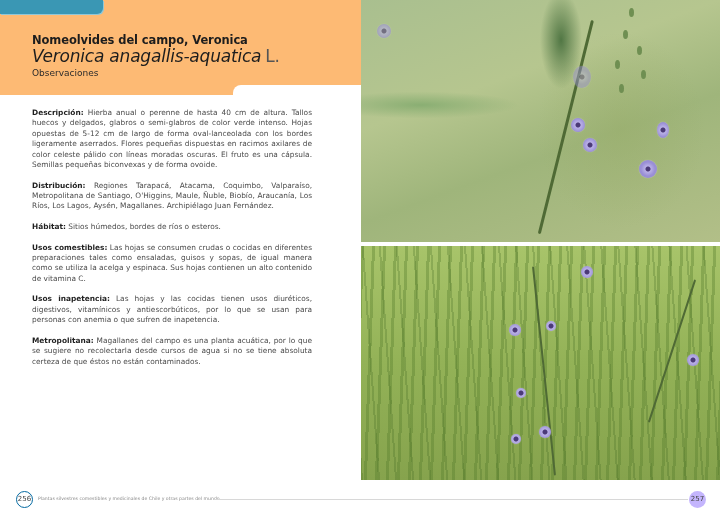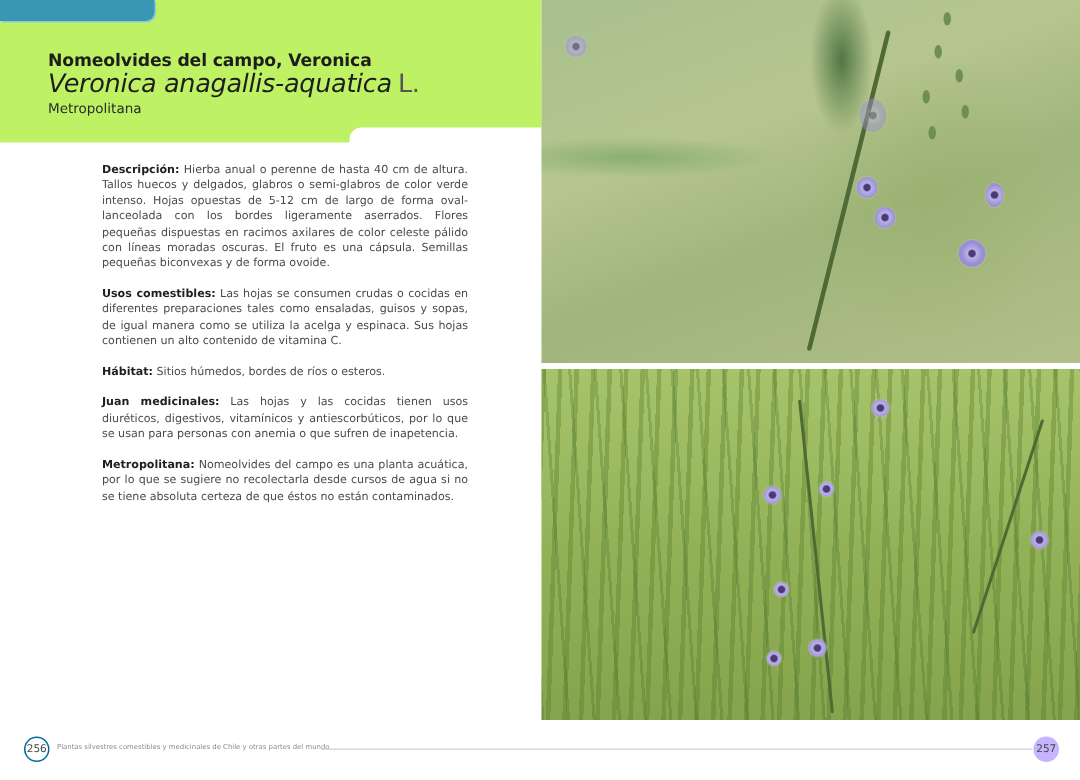--- a/index.html
+++ b/index.html
@@ -3,21 +3,21 @@
   <meta charset="utf-8">
   <style>
     * { box-sizing: border-box; margin: 0; padding: 0; }
     html, body { width: 720px; height: 520px; overflow: hidden; background: #ffffff; }
     body { position: relative; font-family: "DejaVu Sans", sans-serif; color: #3a3a3a; }
 
     .page-left { position: absolute; left: 0; top: 0; width: 361px; height: 520px; background: #fff; }
 
     .header-panel {
       position: absolute; left: 0; top: 0; width: 361px; height: 95px;
-      background: #bef264;
+      background: #fdba74;
     }
     .header-tab {
       position: absolute; left: 0; top: 0; width: 103px; height: 14px;
       background: #3a97b4;
       border-bottom-right-radius: 6px;
       box-shadow: 1px 1px 0 #8fc7d8;
     }
     .header-notch {
       position: absolute; left: 233px; top: 85px; width: 128px; height: 12px;
       background: #ffffff;
@@ -34,21 +34,21 @@
     .sci-author { font-style: normal; color: #555; margin-left: 4px; }
     .family {
       position: absolute; left: 32px; top: 68px;
       font-size: 9px; color: #2b2b2b;
     }
 
     .body-text {
       position: absolute; left: 32px; top: 108px; width: 280px;
       font-size: 7.4px; line-height: 10.4px; color: #4a4a4a; text-align: justify;
     }
-    .para { margin-bottom: 10.2px; margin-left: 36px; }
+    .para { margin-bottom: 10.2px; }
     .para-label { font-weight: bold; color: #1f1f1f; }
 
     .photo {
       position: absolute; left: 361px; width: 359px; overflow: hidden;
     }
     .photo-top {
       top: 0; height: 242px;
       background:
         radial-gradient(ellipse 30px 70px at 200px 40px, rgba(70,110,60,0.9), rgba(70,110,60,0) 70%),
         radial-gradient(ellipse 130px 18px at 60px 105px, rgba(130,170,110,0.85), rgba(130,170,110,0) 75%),
@@ -95,29 +95,30 @@
 <body>
 
 <div class="page-left">
   <div class="header-panel">
     <div class="header-tab"></div>
     <div class="header-notch"></div>
     <div class="common-name">Nomeolvides del campo, Veronica</div>
     <div class="sci-name">
       <span>Veronica anagallis-aquatica</span><span class="sci-author">L.</span>
     </div>
-    <div class="family">Metropolitana</div>
+    <div class="family">Observaciones</div>
   </div>
 
   <div class="body-text">
     <p class="para"><span class="para-label">Descripción:</span><span> Hierba anual o perenne de hasta 40 cm de altura. Tallos huecos y delgados, glabros o semi-glabros de color verde intenso. Hojas opuestas de 5-12 cm de largo de forma oval-lanceolada con los bordes ligeramente aserrados. Flores pequeñas dispuestas en racimos axilares de color celeste pálido con líneas moradas oscuras. El fruto es una cápsula. Semillas pequeñas biconvexas y de forma ovoide.</span></p>
+    <p class="para"><span class="para-label">Distribución:</span><span> Regiones Tarapacá, Atacama, Coquimbo, Valparaíso, Metropolitana de Santiago, O'Higgins, Maule, Ñuble, Biobío, Araucanía, Los Ríos, Los Lagos, Aysén, Magallanes. Archipiélago Juan Fernández.</span></p>
+    <p class="para"><span class="para-label">Hábitat:</span><span> Sitios húmedos, bordes de ríos o esteros.</span></p>
     <p class="para"><span class="para-label">Usos comestibles:</span><span> Las hojas se consumen crudas o cocidas en diferentes preparaciones tales como ensaladas, guisos y sopas, de igual manera como se utiliza la acelga y espinaca. Sus hojas contienen un alto contenido de vitamina C.</span></p>
-    <p class="para"><span class="para-label">Hábitat:</span><span> Sitios húmedos, bordes de ríos o esteros.</span></p>
-    <p class="para"><span class="para-label">Juan medicinales:</span><span> Las hojas y las cocidas tienen usos diuréticos, digestivos, vitamínicos y antiescorbúticos, por lo que se usan para personas con anemia o que sufren de inapetencia.</span></p>
-    <p class="para"><span class="para-label">Metropolitana:</span><span> Nomeolvides del campo es una planta acuática, por lo que se sugiere no recolectarla desde cursos de agua si no se tiene absoluta certeza de que éstos no están contaminados.</span></p>
+    <p class="para"><span class="para-label">Usos inapetencia:</span><span> Las hojas y las cocidas tienen usos diuréticos, digestivos, vitamínicos y antiescorbúticos, por lo que se usan para personas con anemia o que sufren de inapetencia.</span></p>
+    <p class="para"><span class="para-label">Metropolitana:</span><span> Magallanes del campo es una planta acuática, por lo que se sugiere no recolectarla desde cursos de agua si no se tiene absoluta certeza de que éstos no están contaminados.</span></p>
   </div>
 </div>
 
 <div class="photo photo-top">
   <div class="stem" style="left:230px; top:20px; width:3px; height:220px; transform:rotate(14deg); transform-origin:top left;"></div>
   <div class="bud" style="left:268px; top:8px;"></div>
   <div class="bud" style="left:262px; top:30px;"></div>
   <div class="bud" style="left:276px; top:46px;"></div>
   <div class="bud" style="left:254px; top:60px;"></div>
   <div class="bud" style="left:280px; top:70px;"></div>

